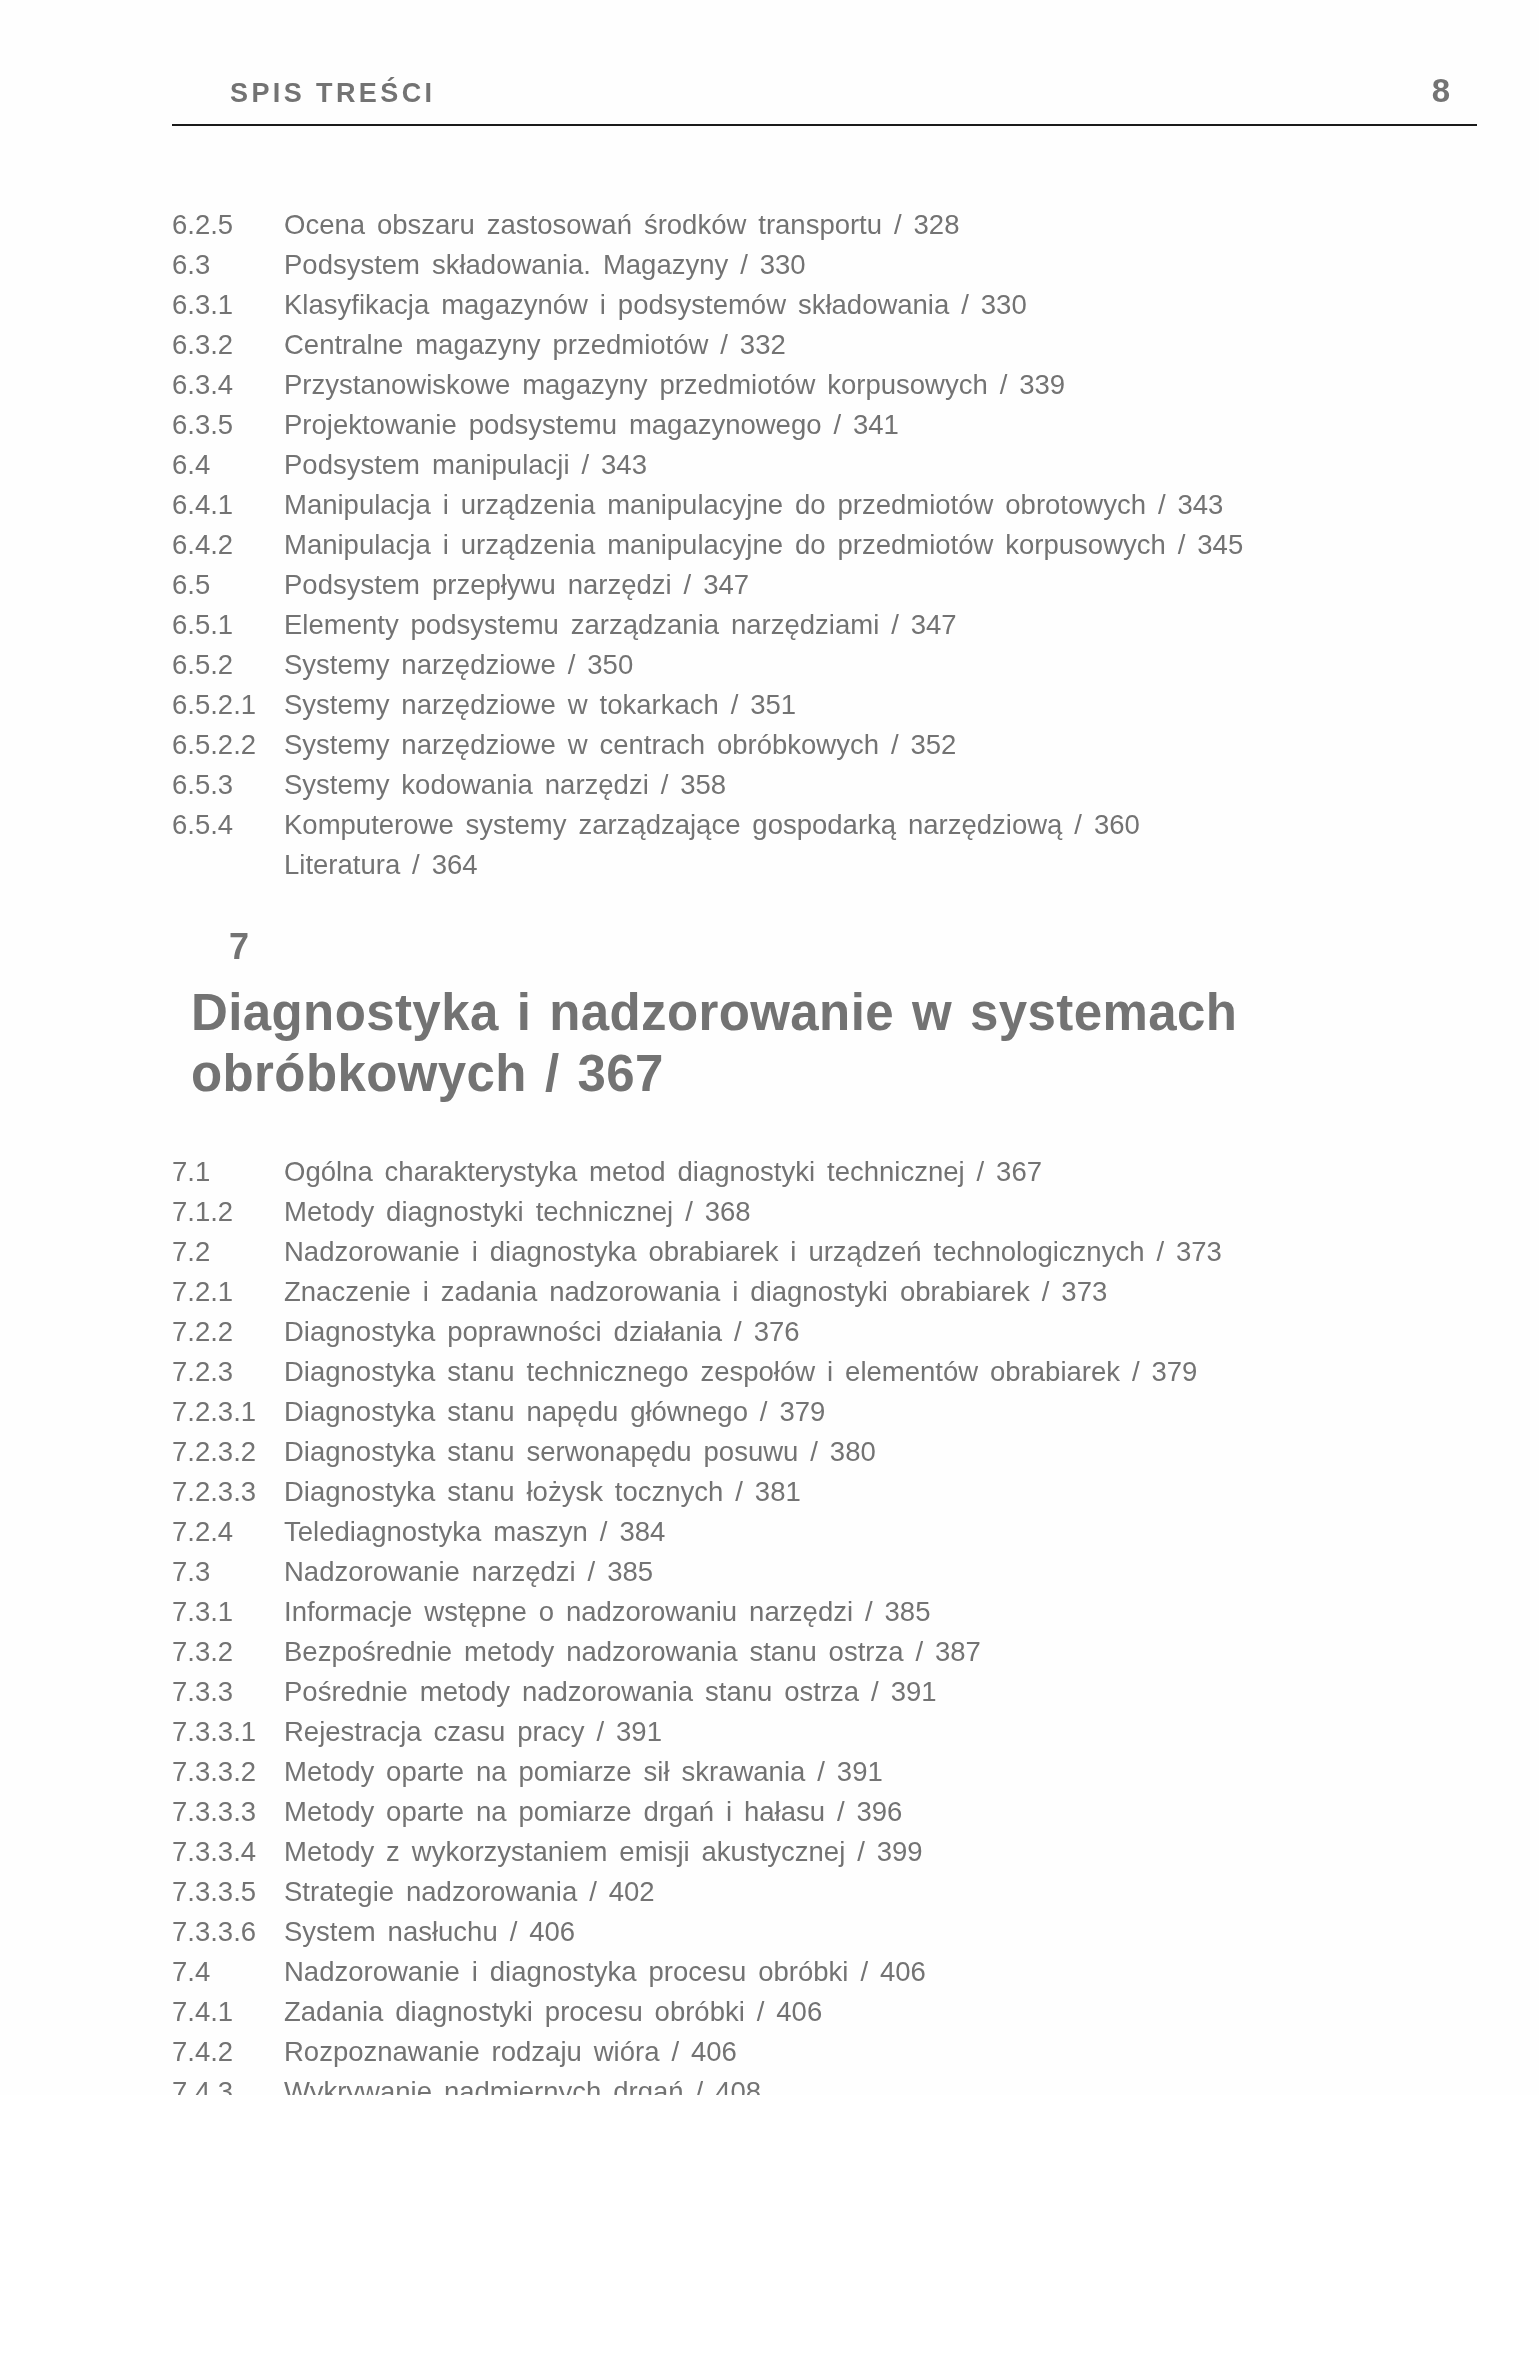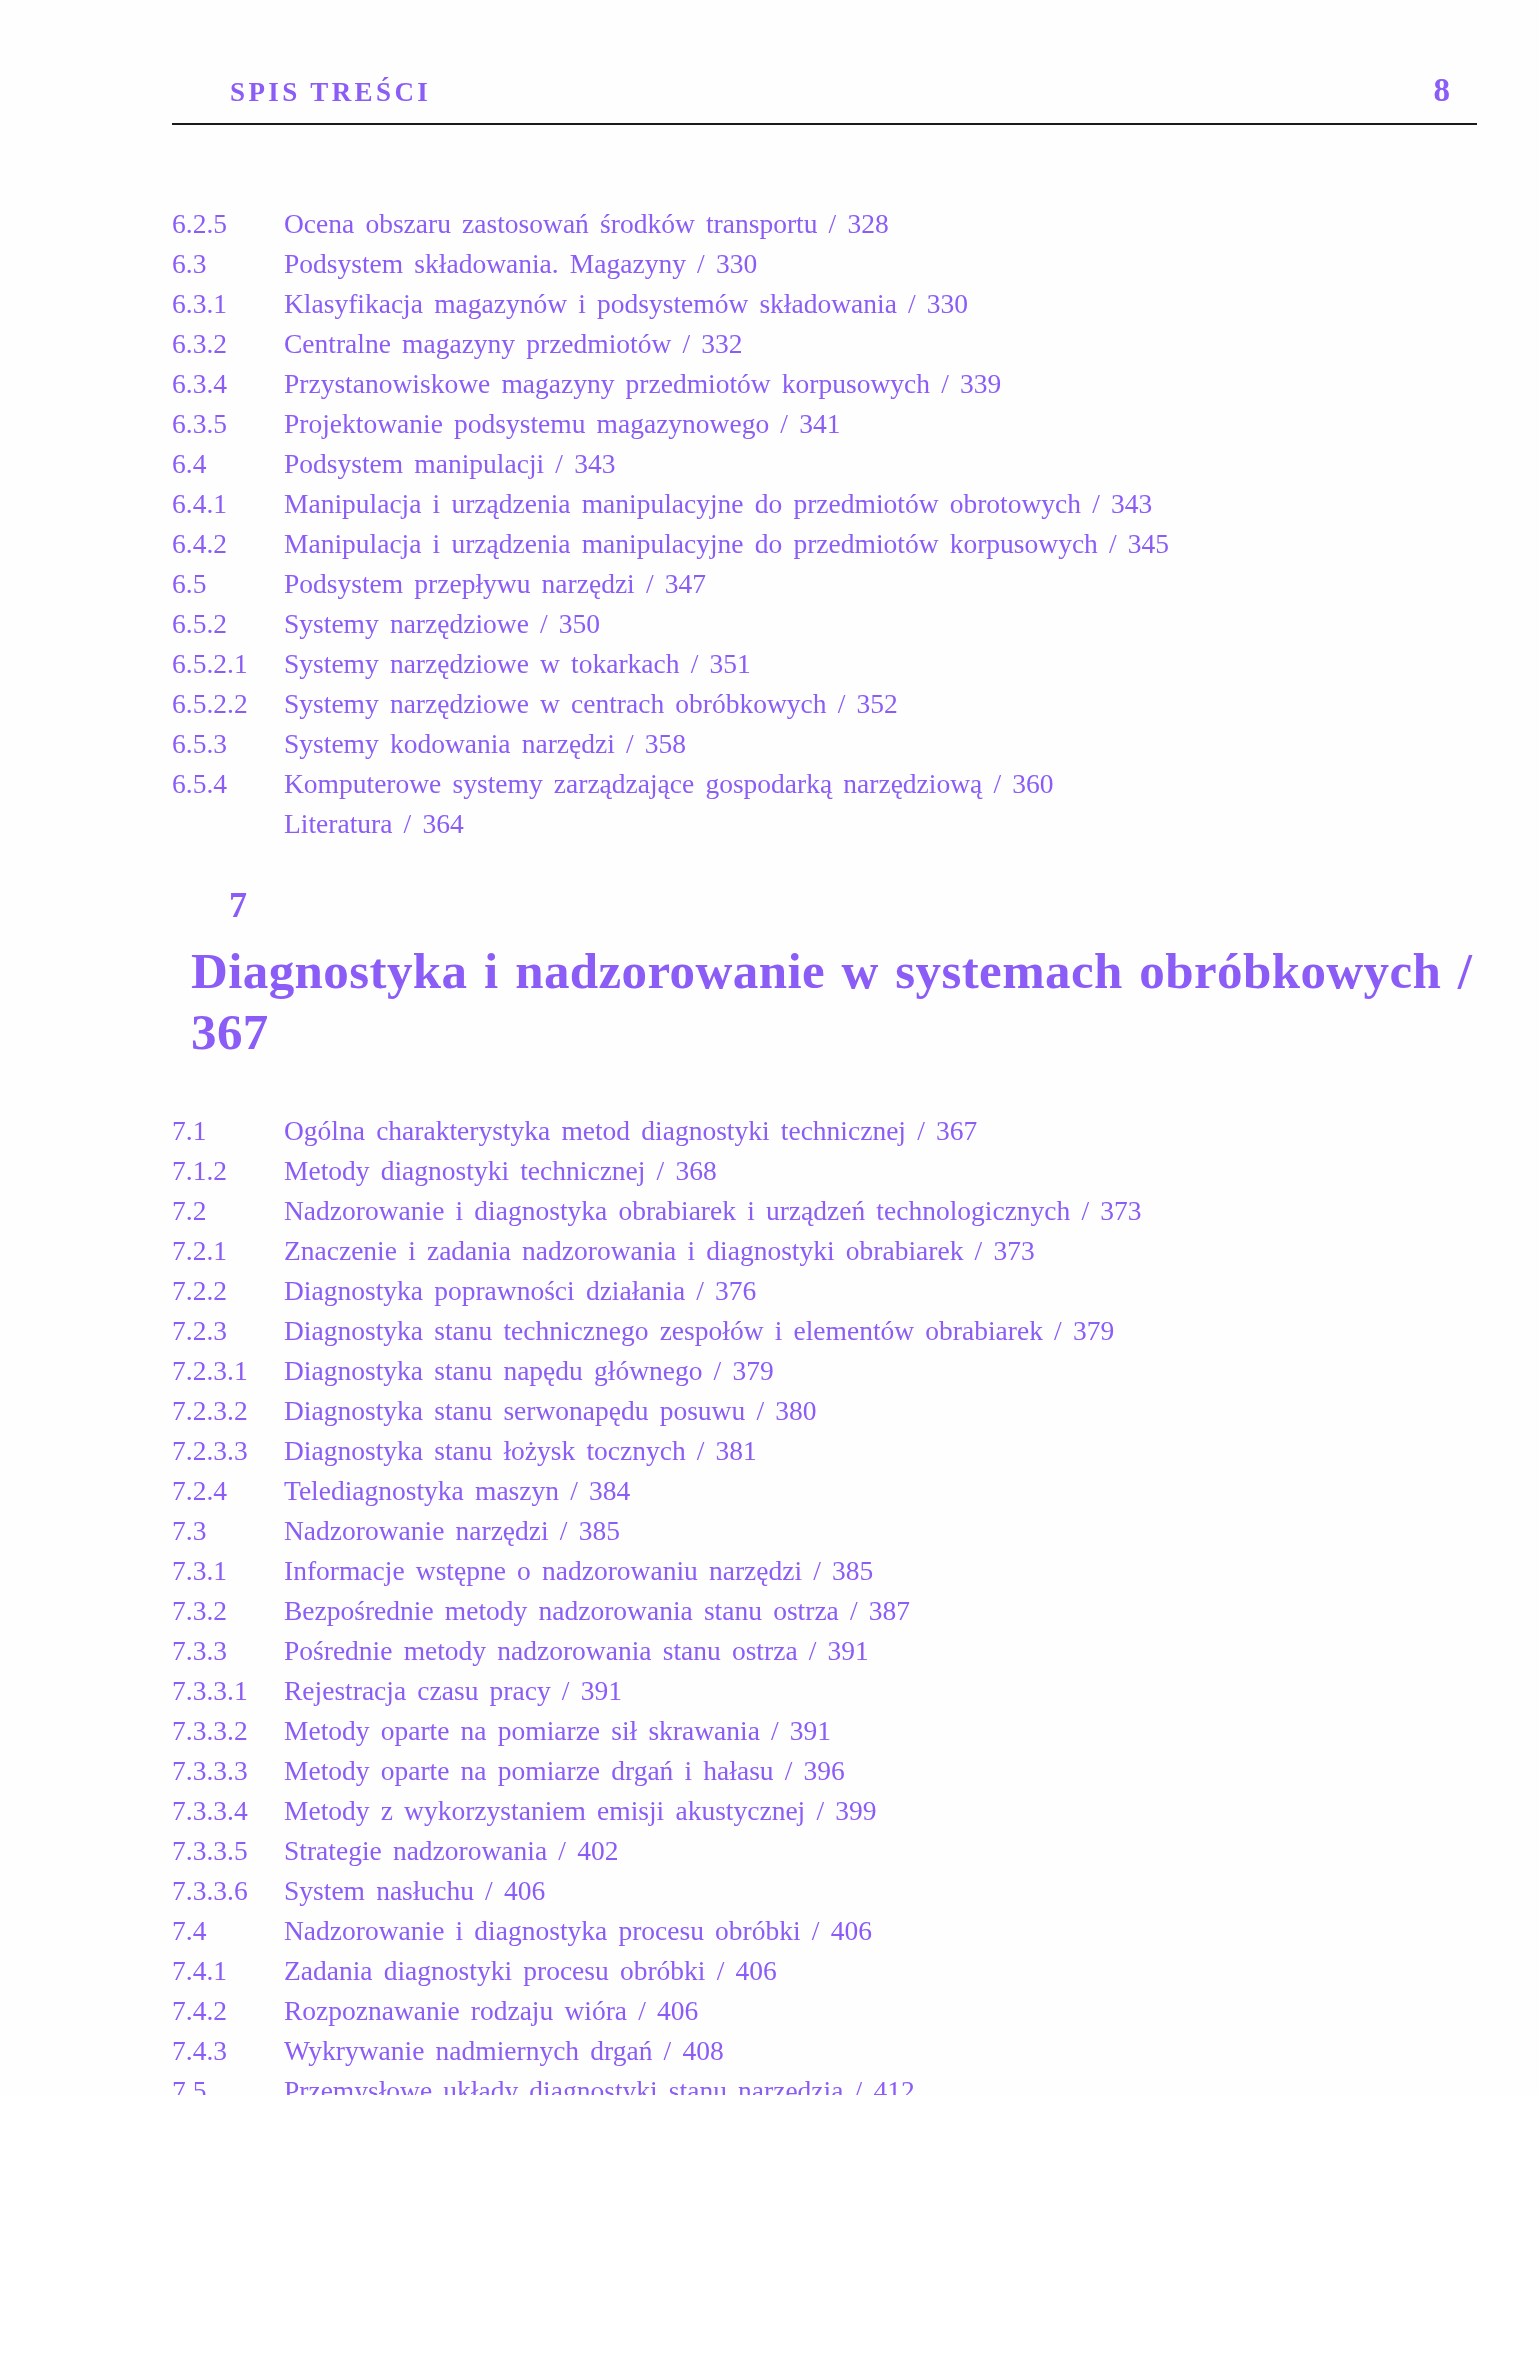--- a/index.html
+++ b/index.html
@@ -5,22 +5,22 @@
   html, body {
     margin: 0;
     padding: 0;
     background: #ffffff;
   }
   .page {
     position: relative;
     width: 1539px;
     height: 2095px;
     background: #fefefe;
-    font-family: Liberation Serif, serif;
-    color: #8b5cf6;
+    font-family: Liberation Sans, sans-serif;
+    color: #737373;
     overflow: hidden;
   }
   .header {
     display: flex;
     justify-content: space-between;
     align-items: baseline;
     padding: 72px 89px 0 230px;
   }
   .header-title {
     font-size: 27px;
@@ -116,20 +116,24 @@
       </div>
       <div class="toc-row">
         <span class="toc-num">6.4.2</span>
         <span class="toc-text">Manipulacja i urządzenia manipulacyjne do przedmiotów korpusowych / 345</span>
       </div>
       <div class="toc-row">
         <span class="toc-num">6.5</span>
         <span class="toc-text">Podsystem przepływu narzędzi / 347</span>
       </div>
       <div class="toc-row">
+        <span class="toc-num">6.5.1</span>
+        <span class="toc-text">Elementy podsystemu zarządzania narzędziami / 347</span>
+      </div>
+      <div class="toc-row">
         <span class="toc-num">6.5.2</span>
         <span class="toc-text">Systemy narzędziowe / 350</span>
       </div>
       <div class="toc-row">
         <span class="toc-num">6.5.2.1</span>
         <span class="toc-text">Systemy narzędziowe w tokarkach / 351</span>
       </div>
       <div class="toc-row">
         <span class="toc-num">6.5.2.2</span>
         <span class="toc-text">Systemy narzędziowe w centrach obróbkowych / 352</span>

